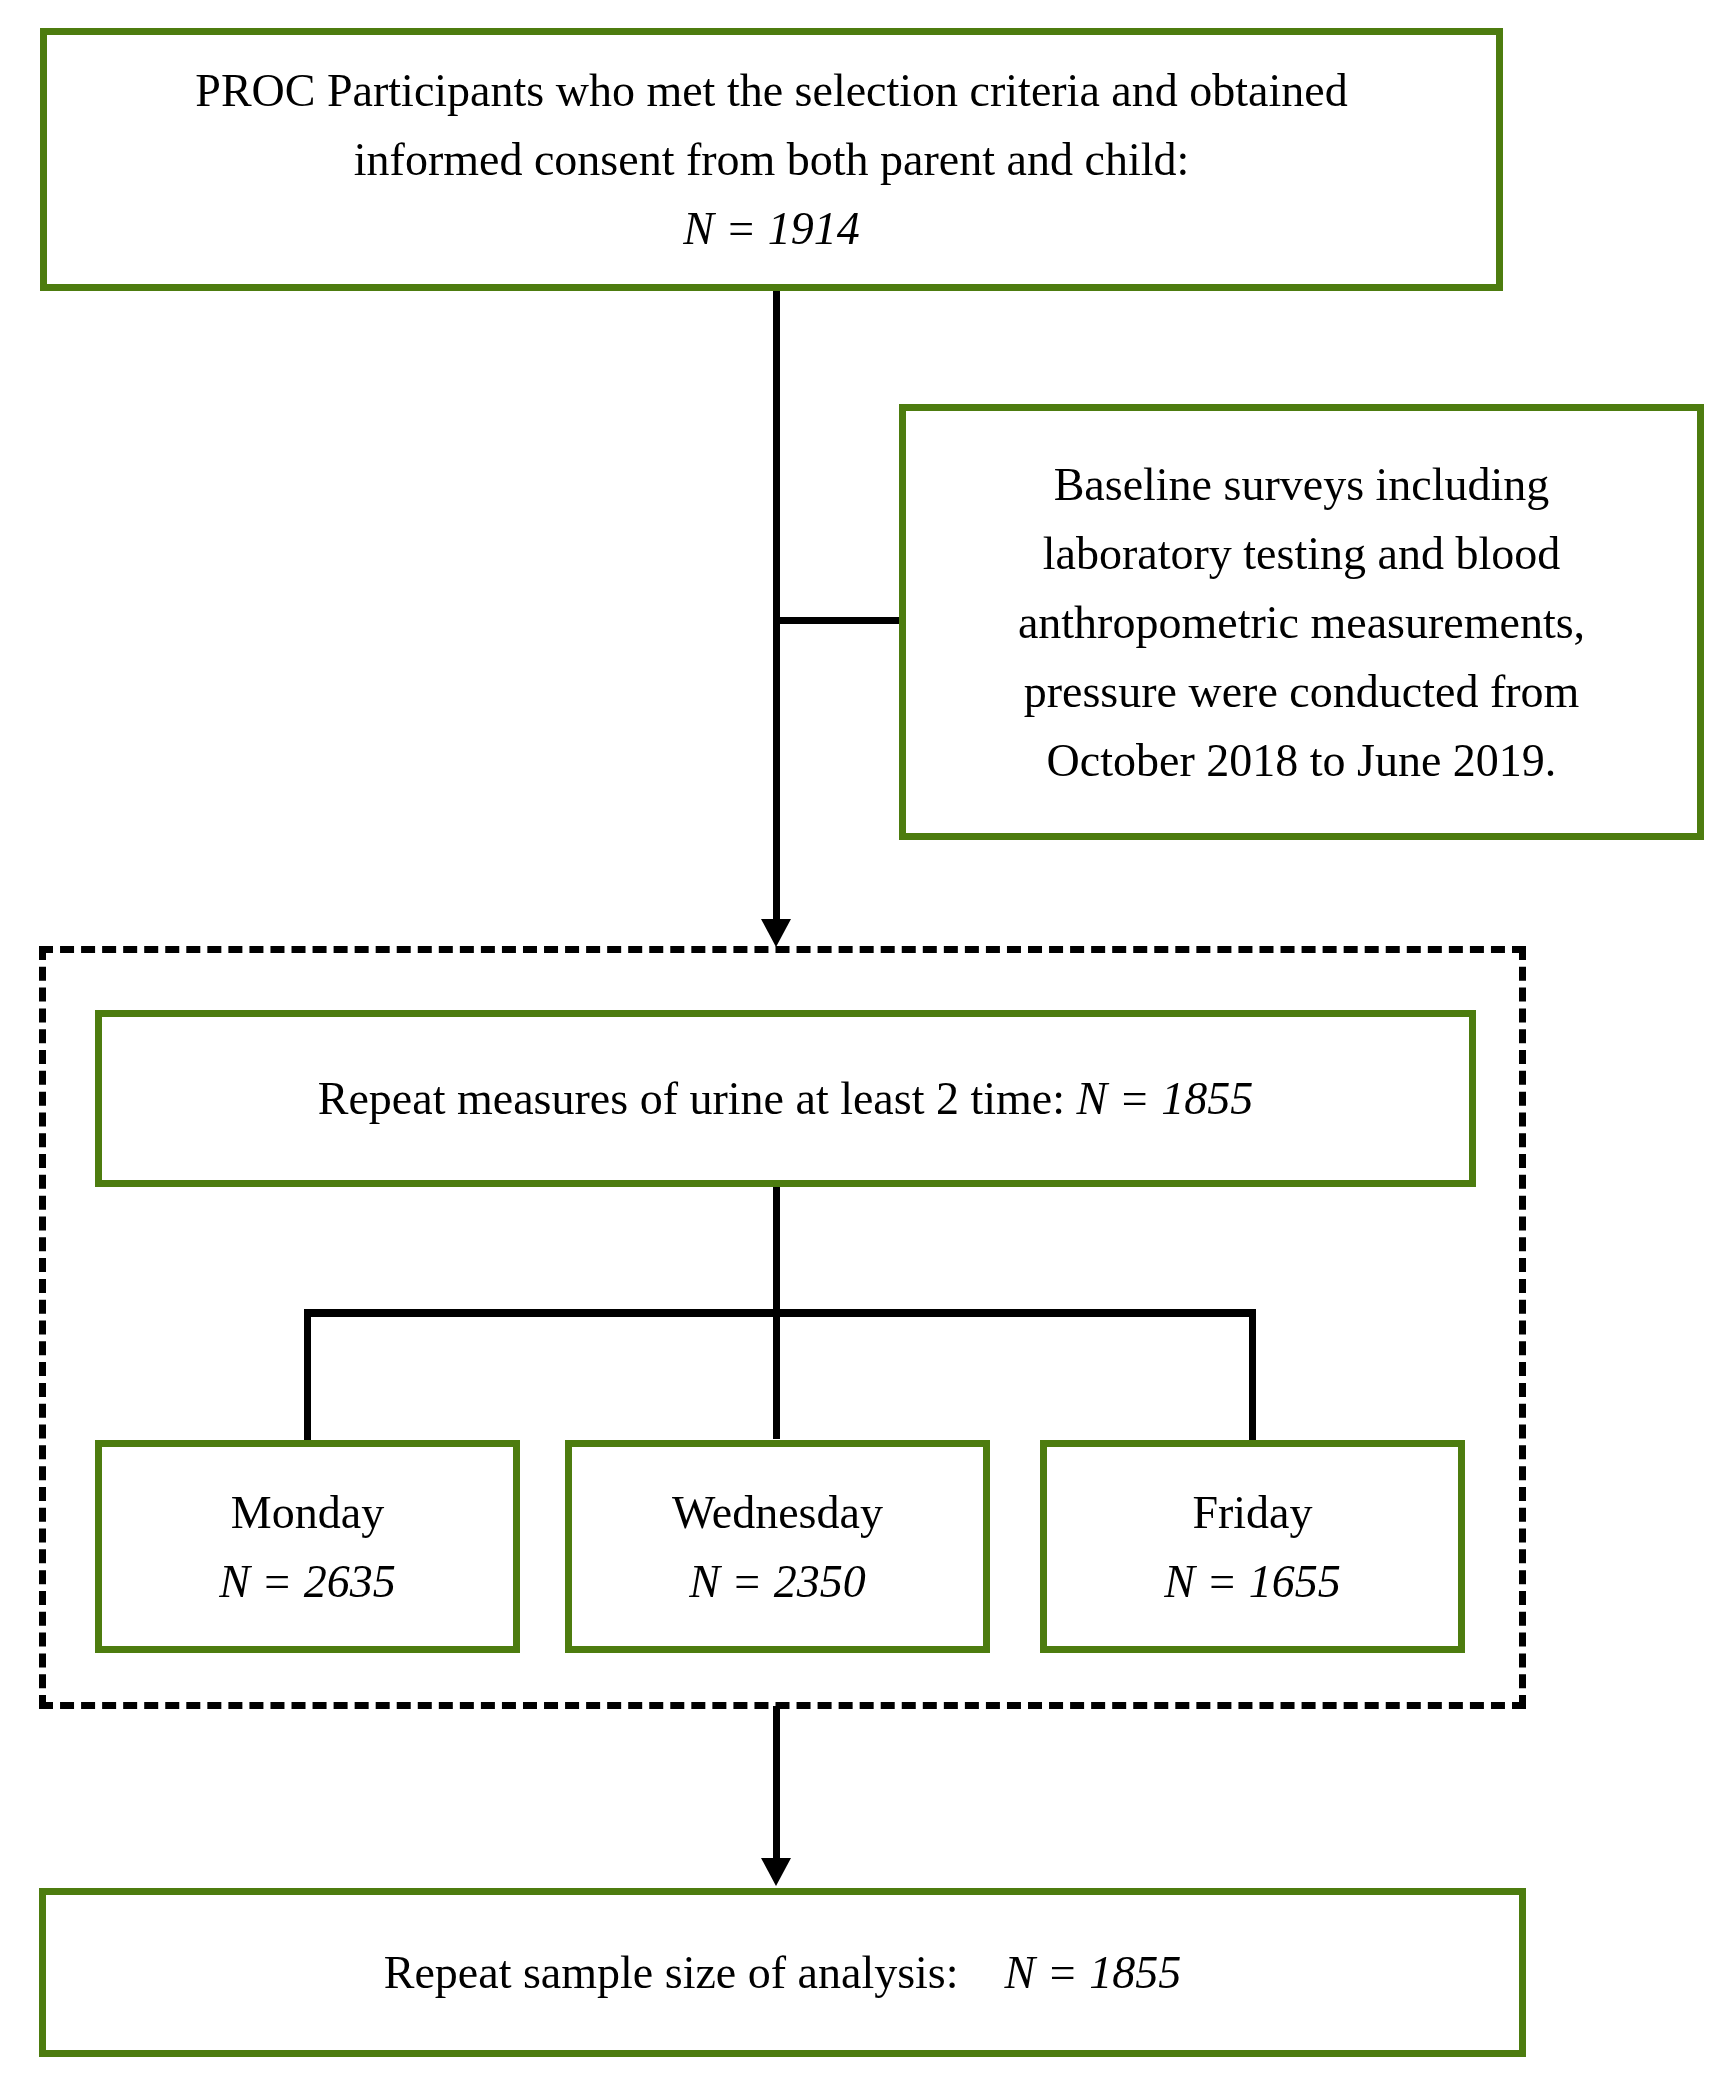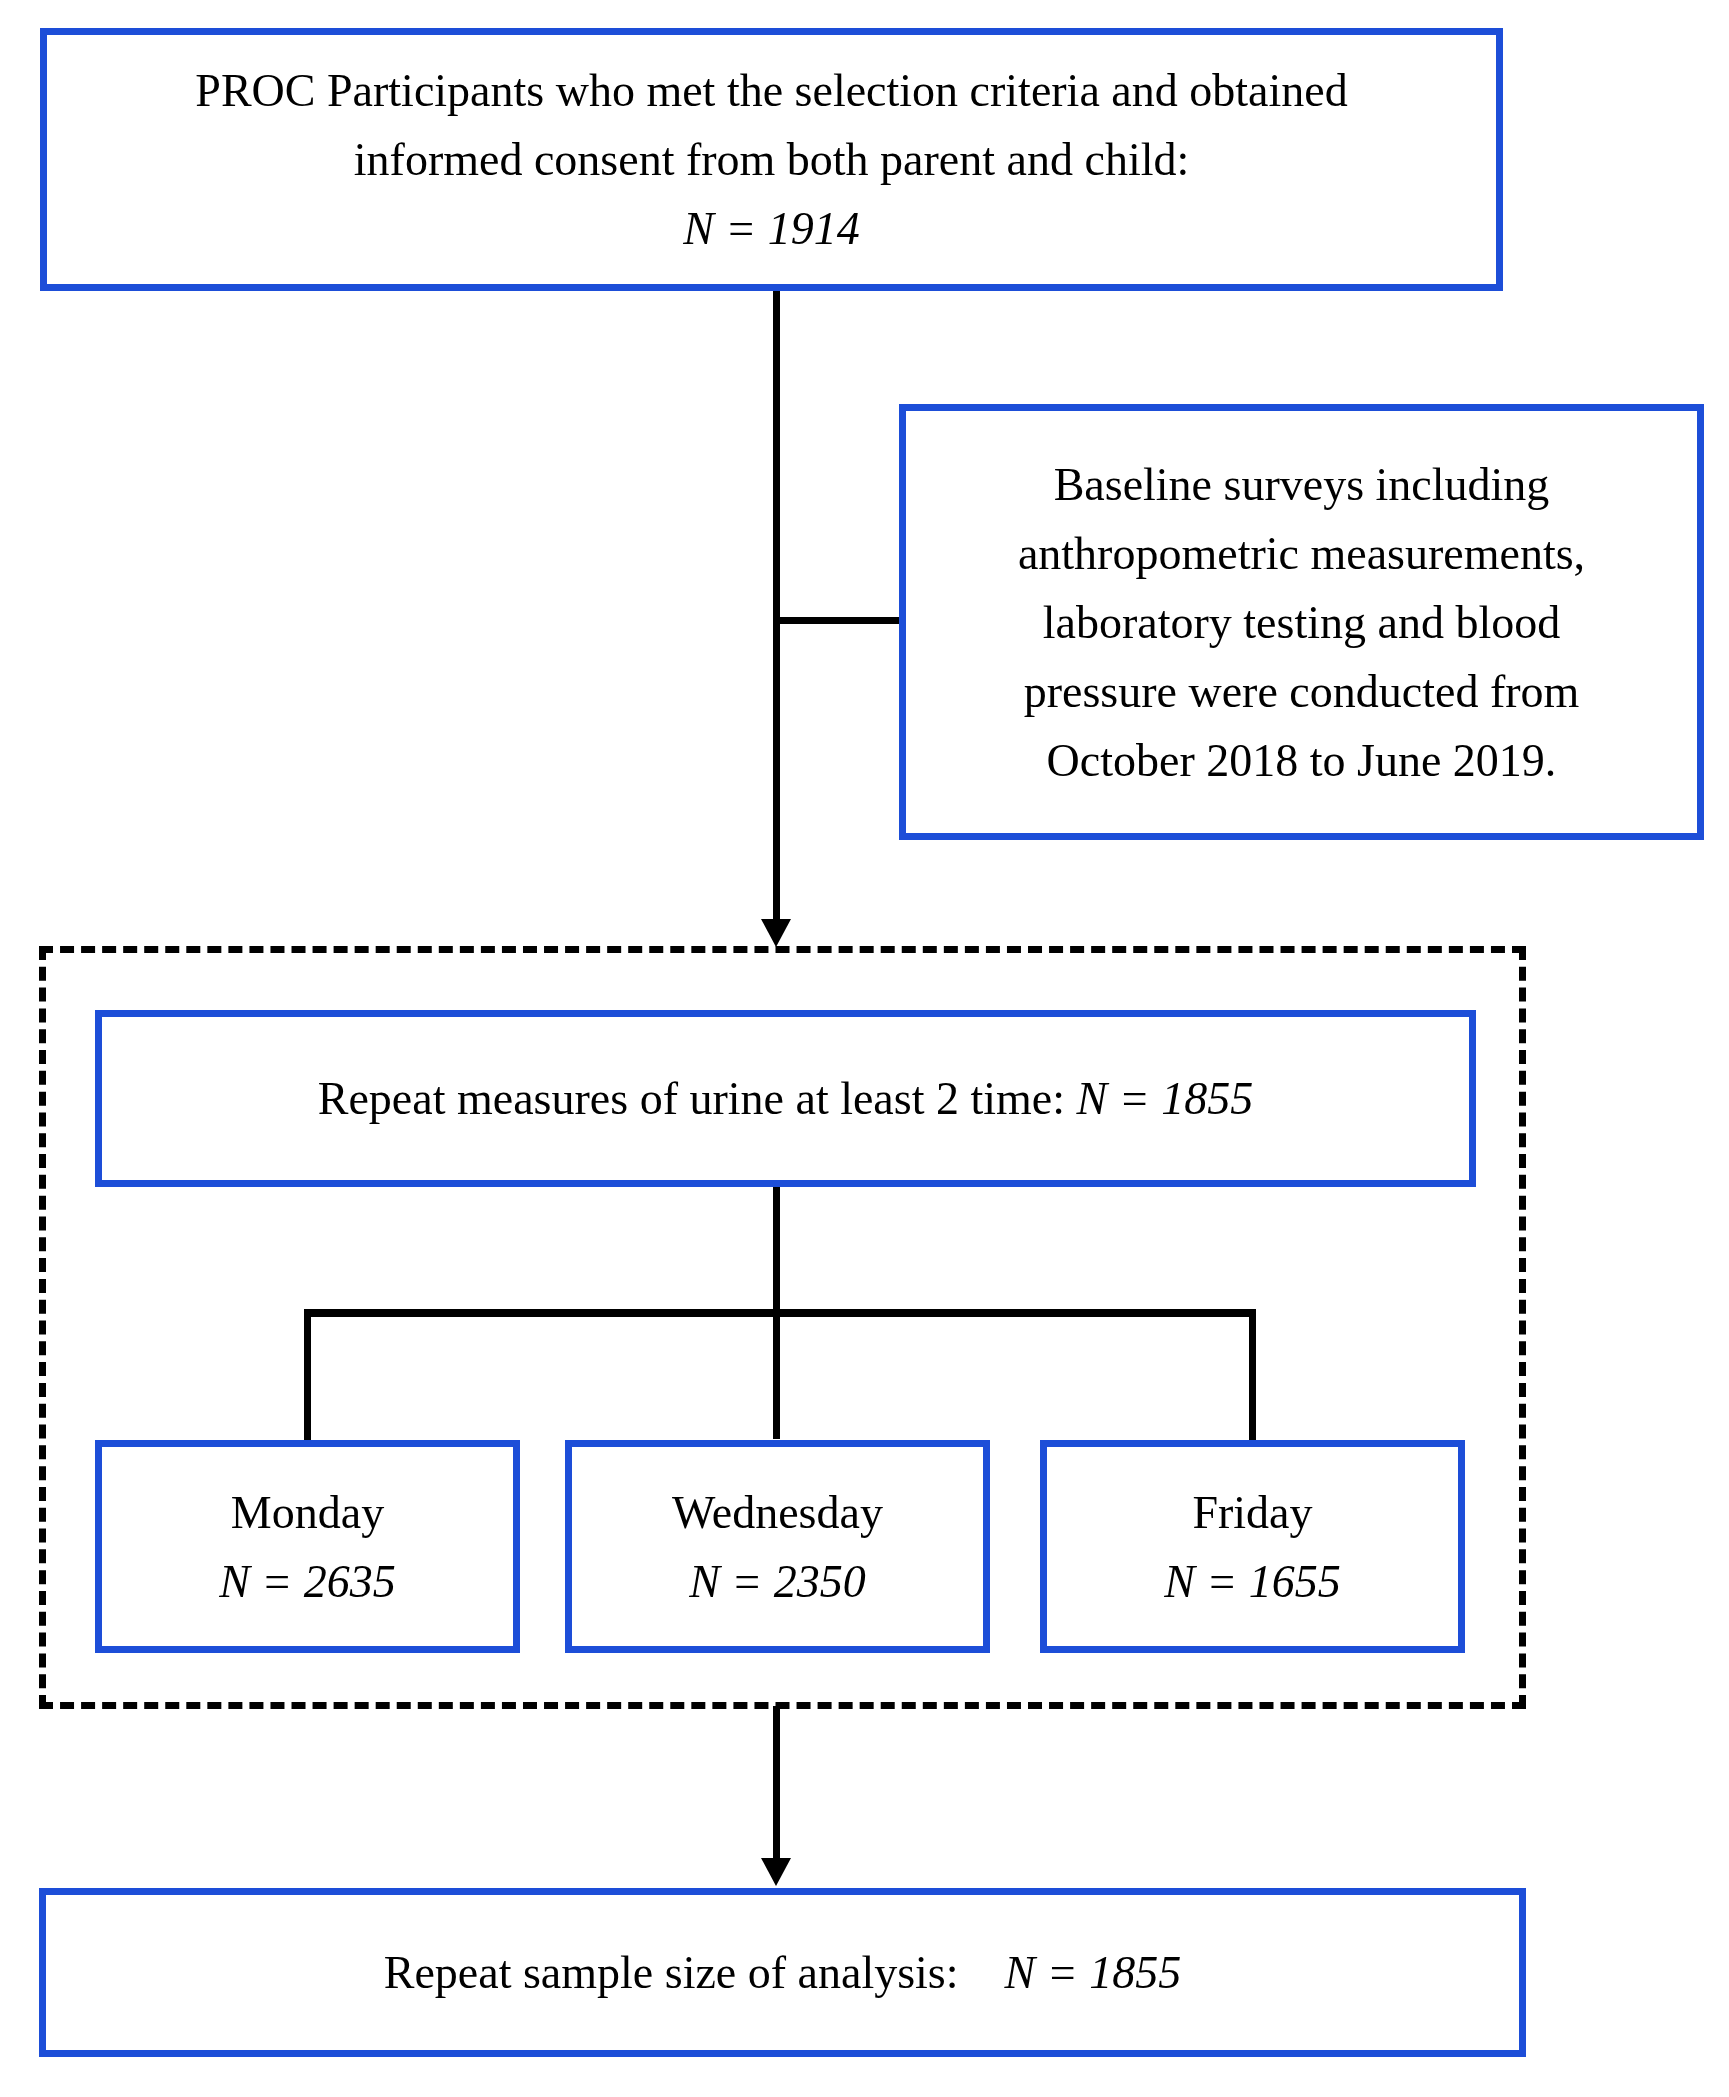--- a/index.html
+++ b/index.html
@@ -12,21 +12,21 @@
     width: 1729px;
     height: 2097px;
     background: #ffffff;
     font-family: "Liberation Serif", "DejaVu Serif", serif;
     color: #000000;
     overflow: hidden;
   }
   .box {
     position: absolute;
     box-sizing: border-box;
-    border: 7px solid #1d4ed8;
+    border: 7px solid #4d7c0f;
     background: #ffffff;
     display: flex;
     flex-direction: column;
     justify-content: center;
     align-items: center;
     text-align: center;
     font-size: 46px;
     line-height: 1.5;
   }
   .dashed-box {
@@ -70,22 +70,22 @@
   <div class="dashed-box" style="left:39px; top:946px; width:1487px; height:763px;"></div>
 
   <div class="box" style="left:40px; top:28px; width:1463px; height:263px;">
     <span class="txtline">PROC Participants who met the selection criteria and obtained</span>
     <span class="txtline">informed consent from both parent and child:</span>
     <span class="txtline it">N = 1914</span>
   </div>
 
   <div class="box" style="left:899px; top:404px; width:805px; height:436px;">
     <span class="txtline">Baseline surveys including</span>
+    <span class="txtline">laboratory testing and blood</span>
     <span class="txtline">anthropometric measurements,</span>
-    <span class="txtline">laboratory testing and blood</span>
     <span class="txtline">pressure were conducted from</span>
     <span class="txtline">October 2018 to June 2019.</span>
   </div>
 
   <div class="box" style="left:95px; top:1010px; width:1381px; height:177px;">
     <span class="nowrap">
       <span>Repeat measures of urine at least 2 time: </span><span class="it">N = 1855</span>
     </span>
   </div>
 

